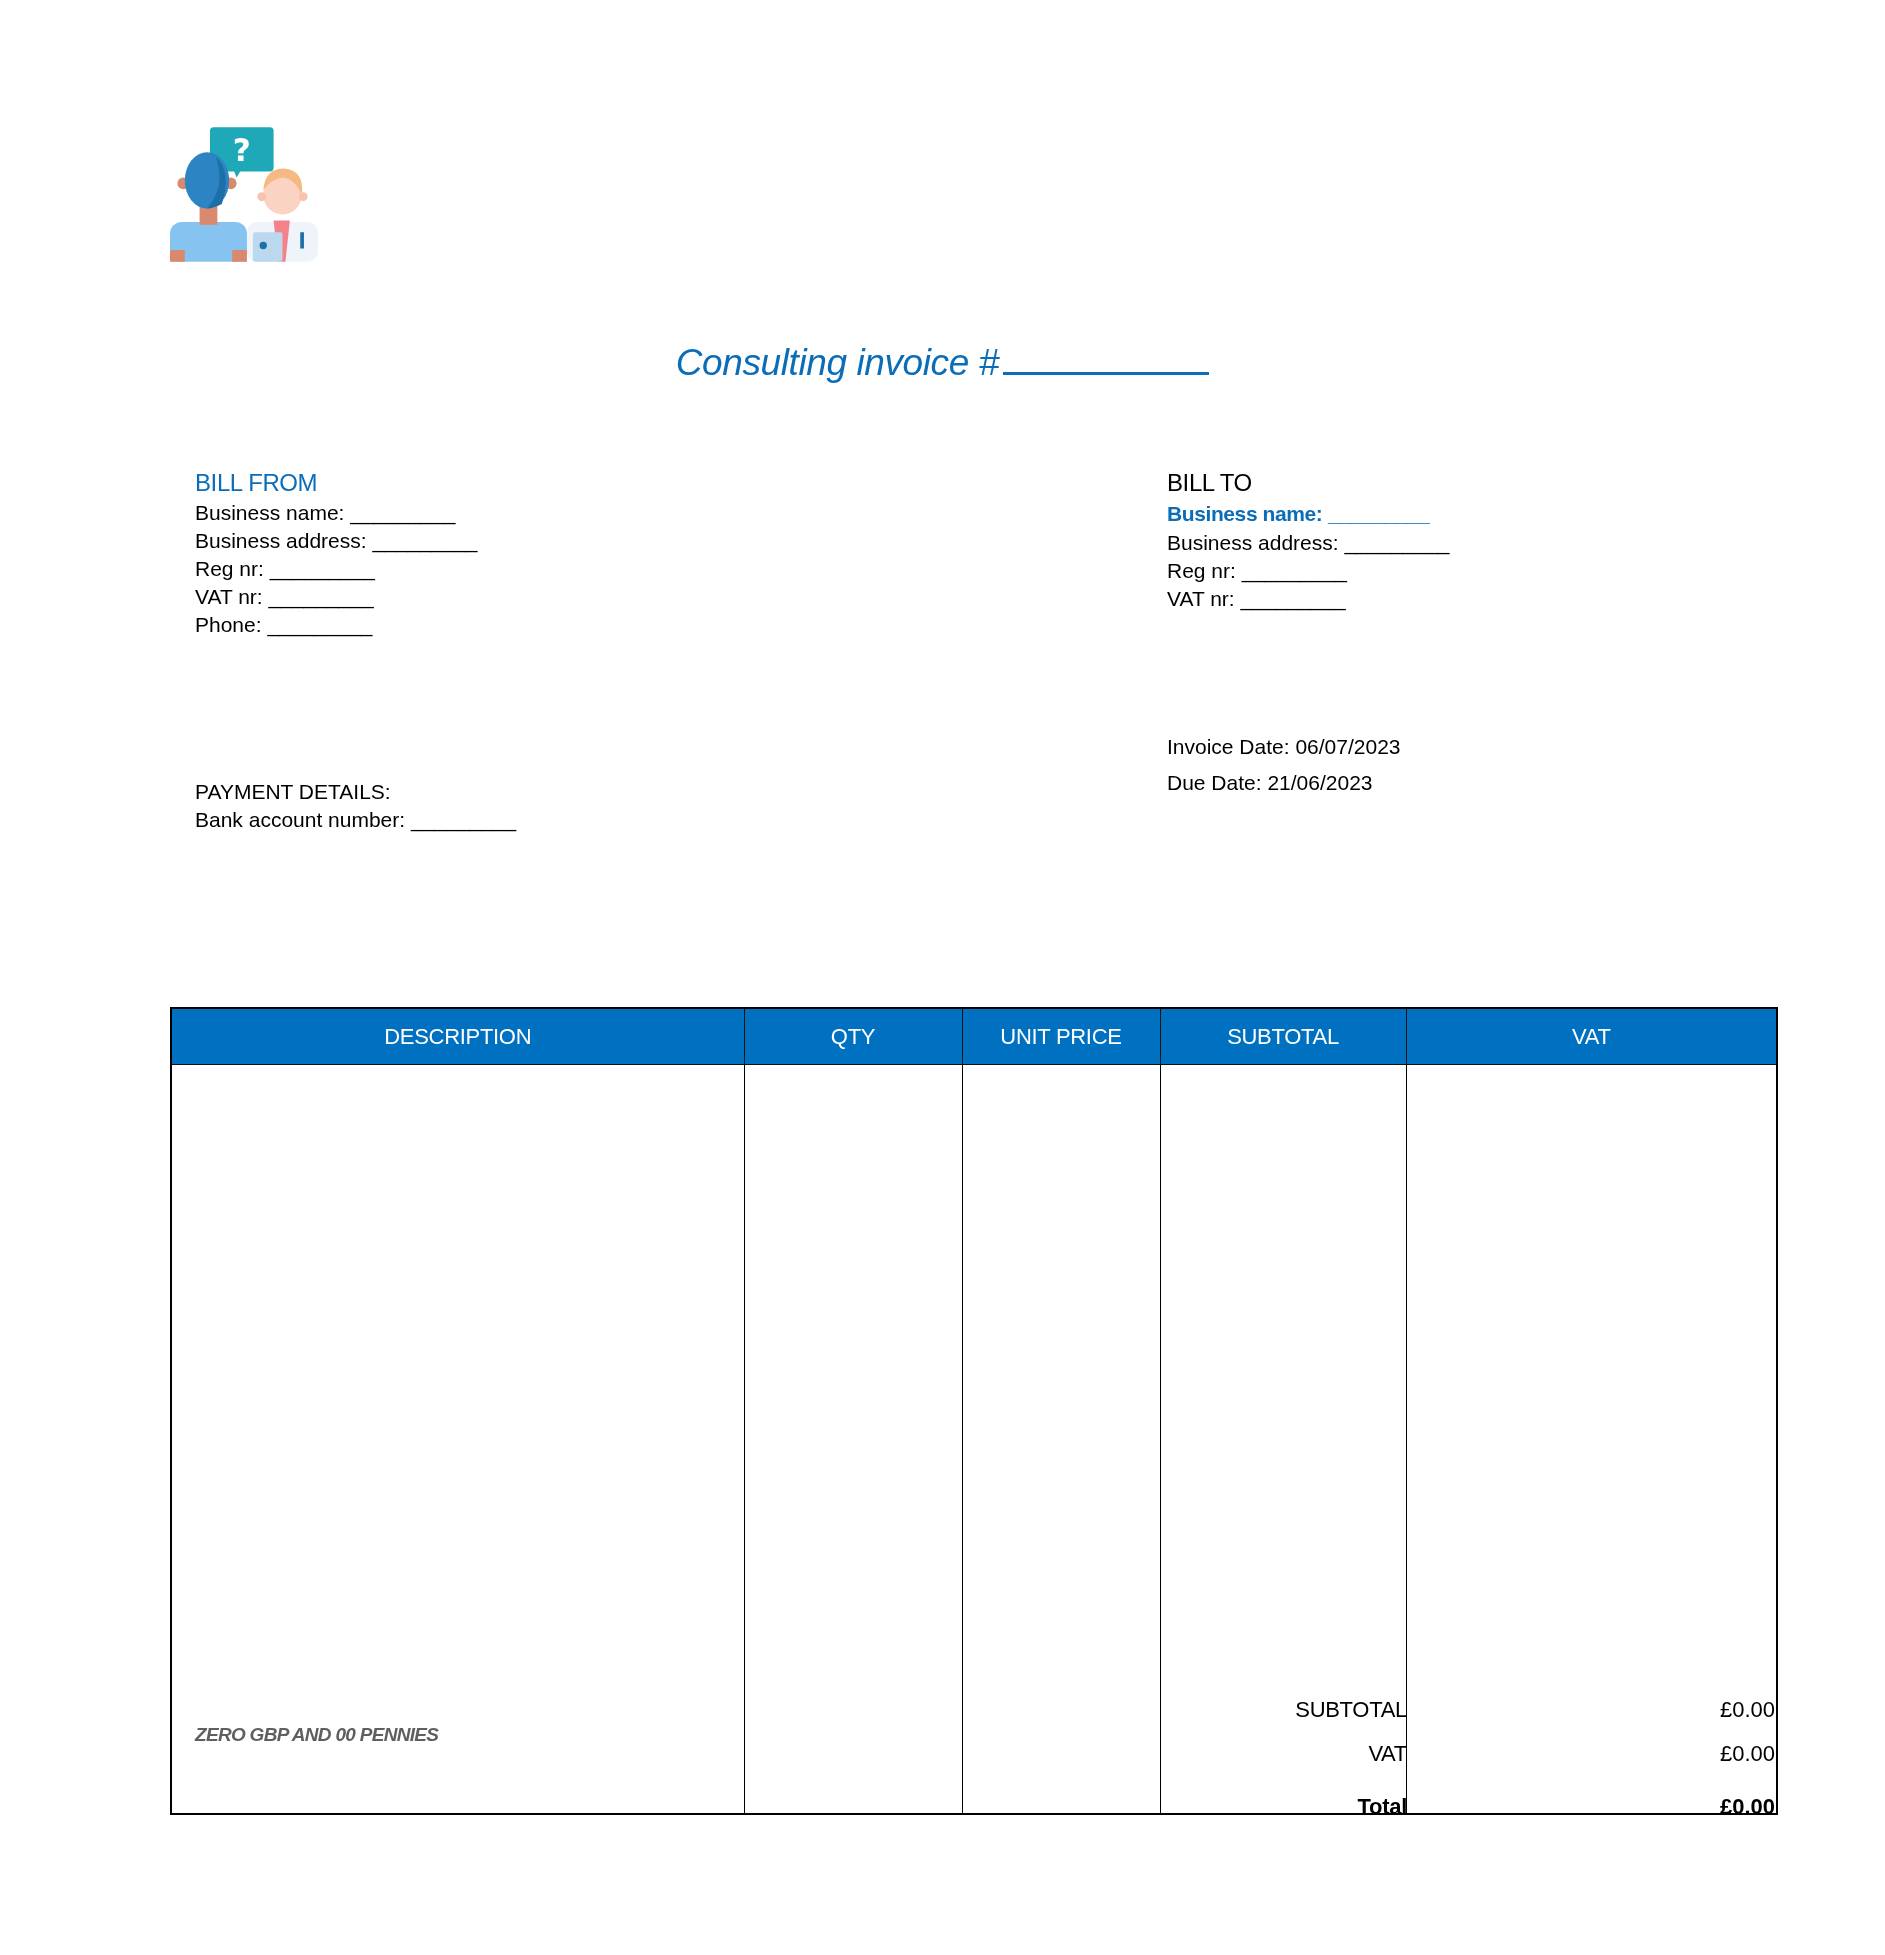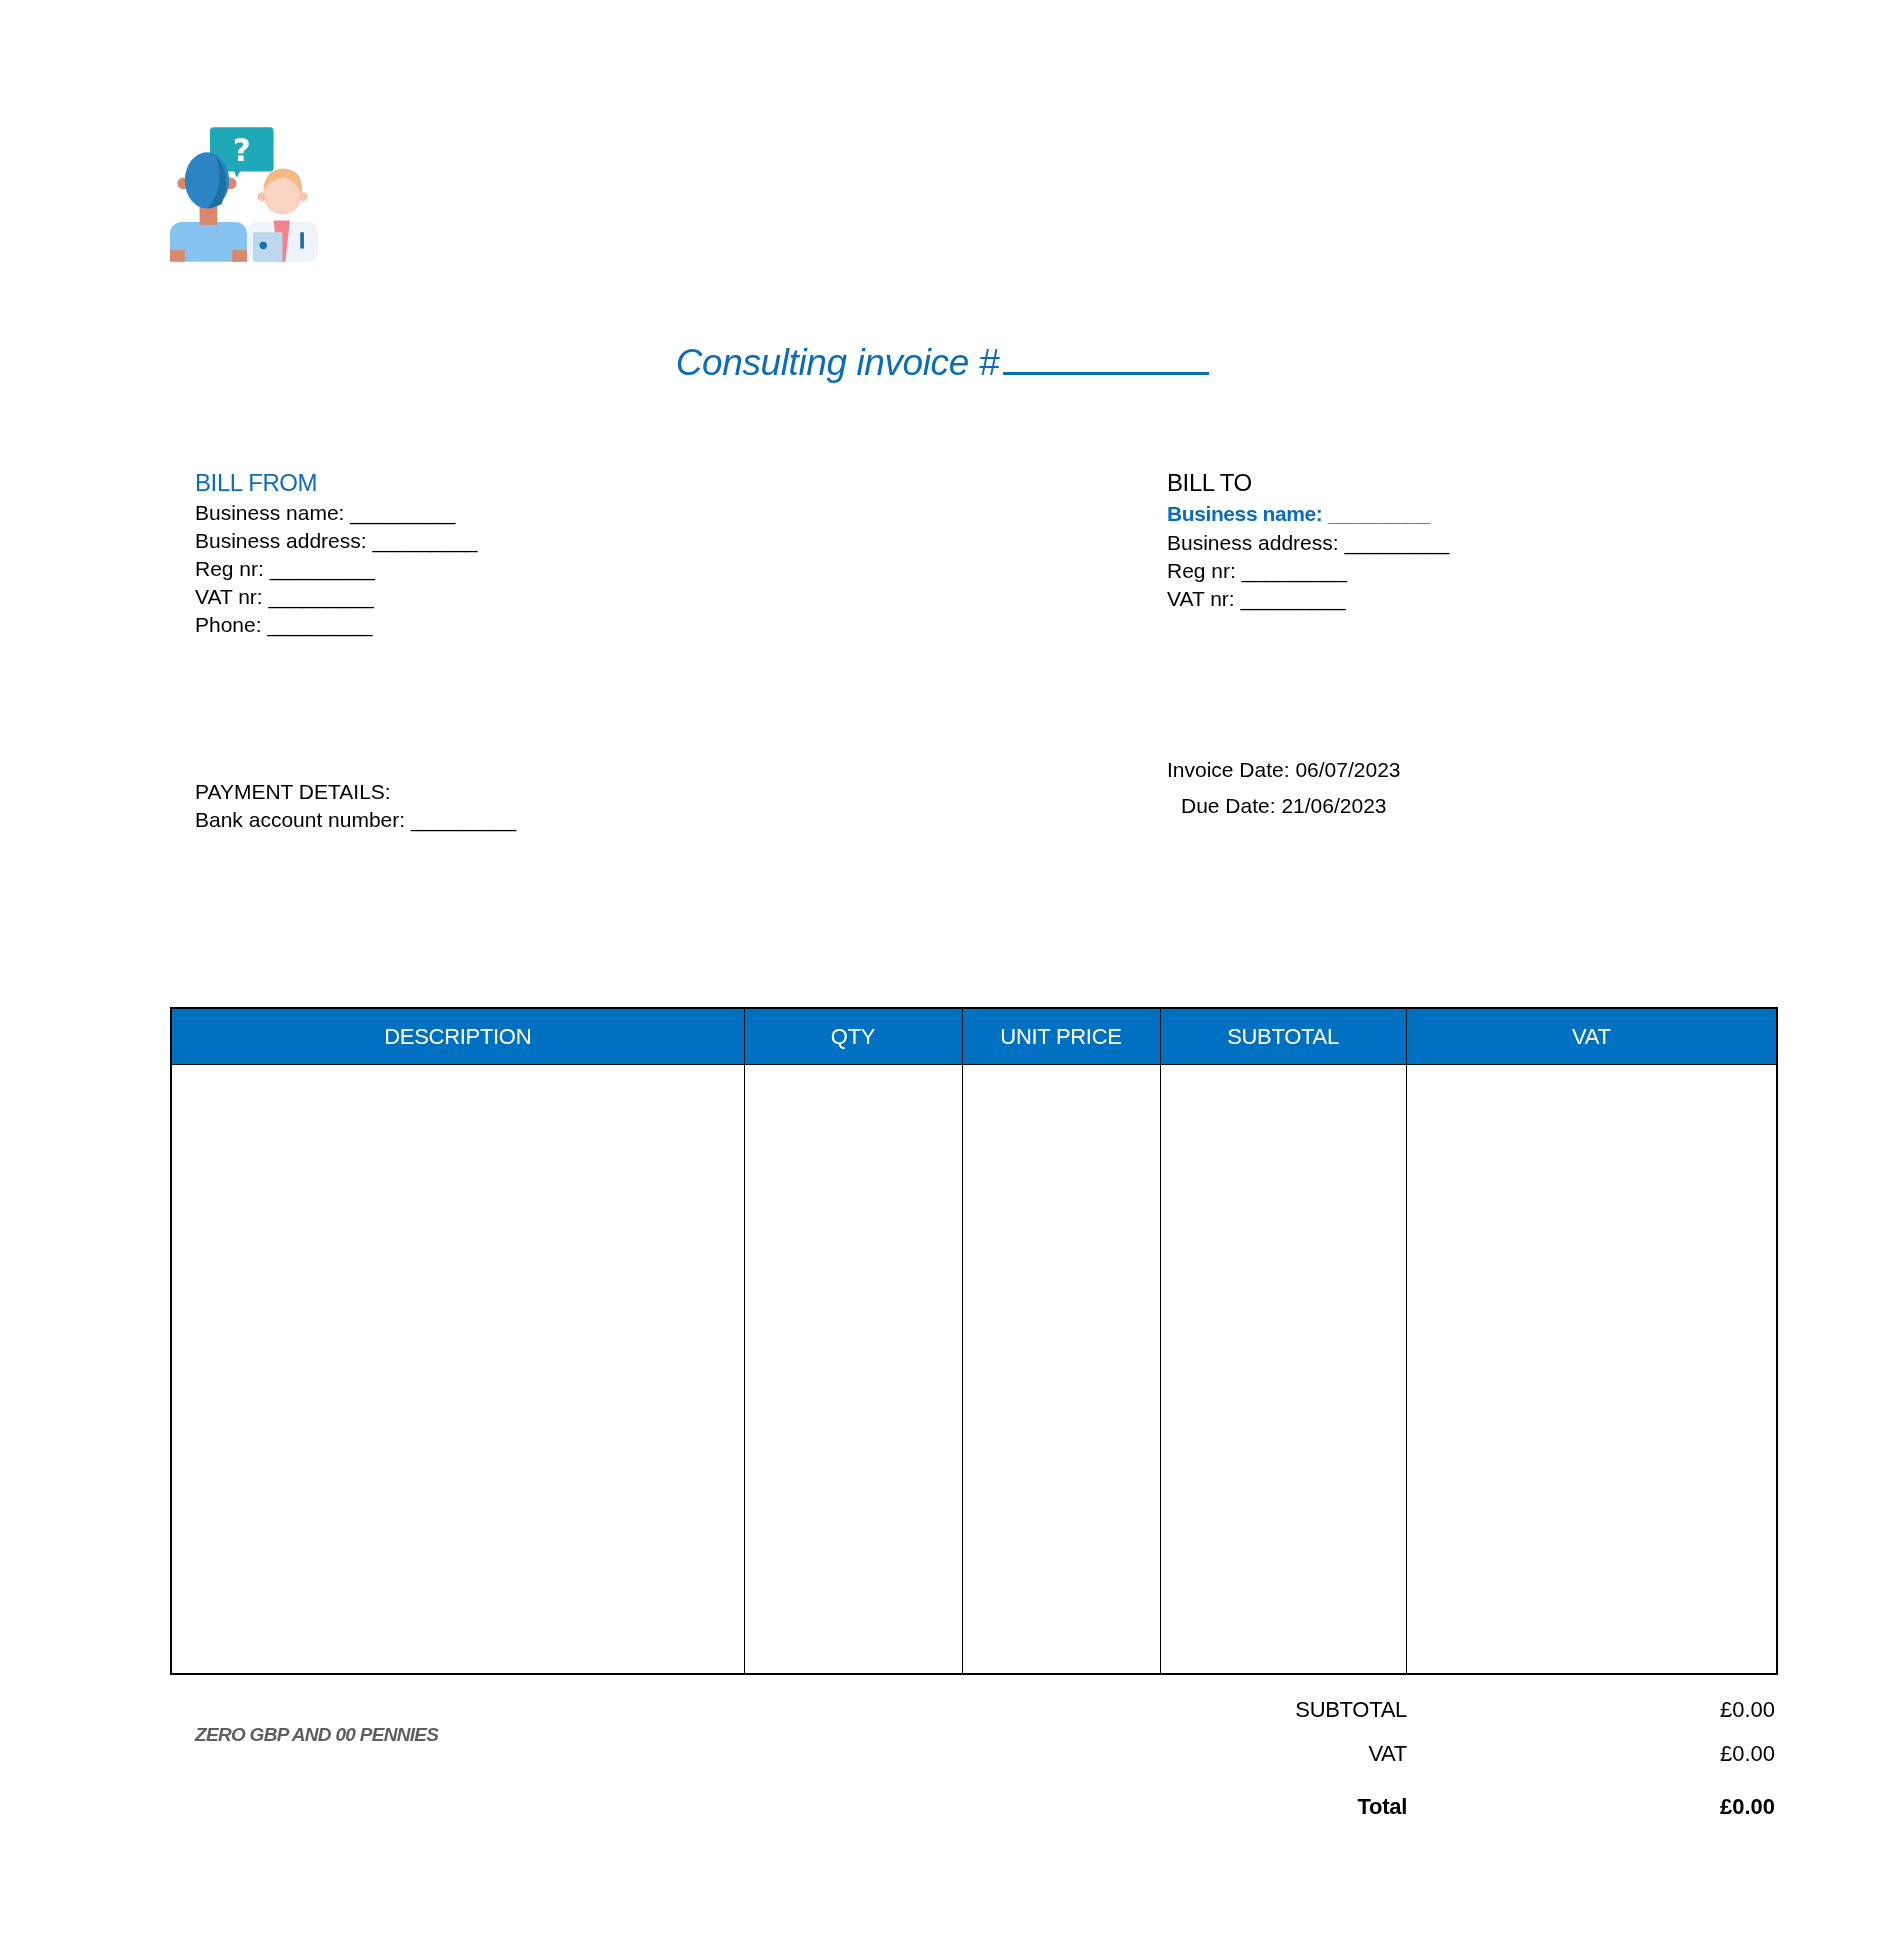--- a/index.html
+++ b/index.html
@@ -20,25 +20,25 @@
   .block { font-size: 21px; line-height: 28px; white-space: nowrap; margin-top: 13px; }
   .block .head { font-size: 24px; line-height: 33px; letter-spacing: -0.4px; }
   .blue { color: #0B6DB8; }
   .bold { font-weight: normal; }
 
   .bill-from { left: 195px; top: 453px; }
   .bill-to { left: 1167px; top: 453px; }
   .bill-to .row-biz { font-weight: bold; font-size: 21px; line-height: 30px; letter-spacing: -0.4px; }
 
   .payment { left: 195px; top: 765px; }
-  .dates { left: 1167px; top: 739px; text-align: center; }
+  .dates { left: 1167px; top: 716px; }
   .dates .row { line-height: 36px; }
 
   table.items {
-    position: absolute; left: 170px; top: 1007px; width: 1605px; height: 668px;
+    position: absolute; left: 170px; top: 1007px; width: 1605px; height: 808px;
     border-collapse: collapse; border: 2.2px solid #000; table-layout: fixed;
   }
   table.items th {
     background: #0070C0; color: #fff; font-weight: normal; font-size: 22px;
     height: 53px; border: 1.5px solid #111; text-align: center; letter-spacing: -0.3px;
   }
   table.items td { border-left: 1.5px solid #000; border-right: 1.5px solid #000; vertical-align: top; }
 
   .words {
     left: 195px; top: 1724px; font-size: 19px; font-style: italic; font-weight: bold;

